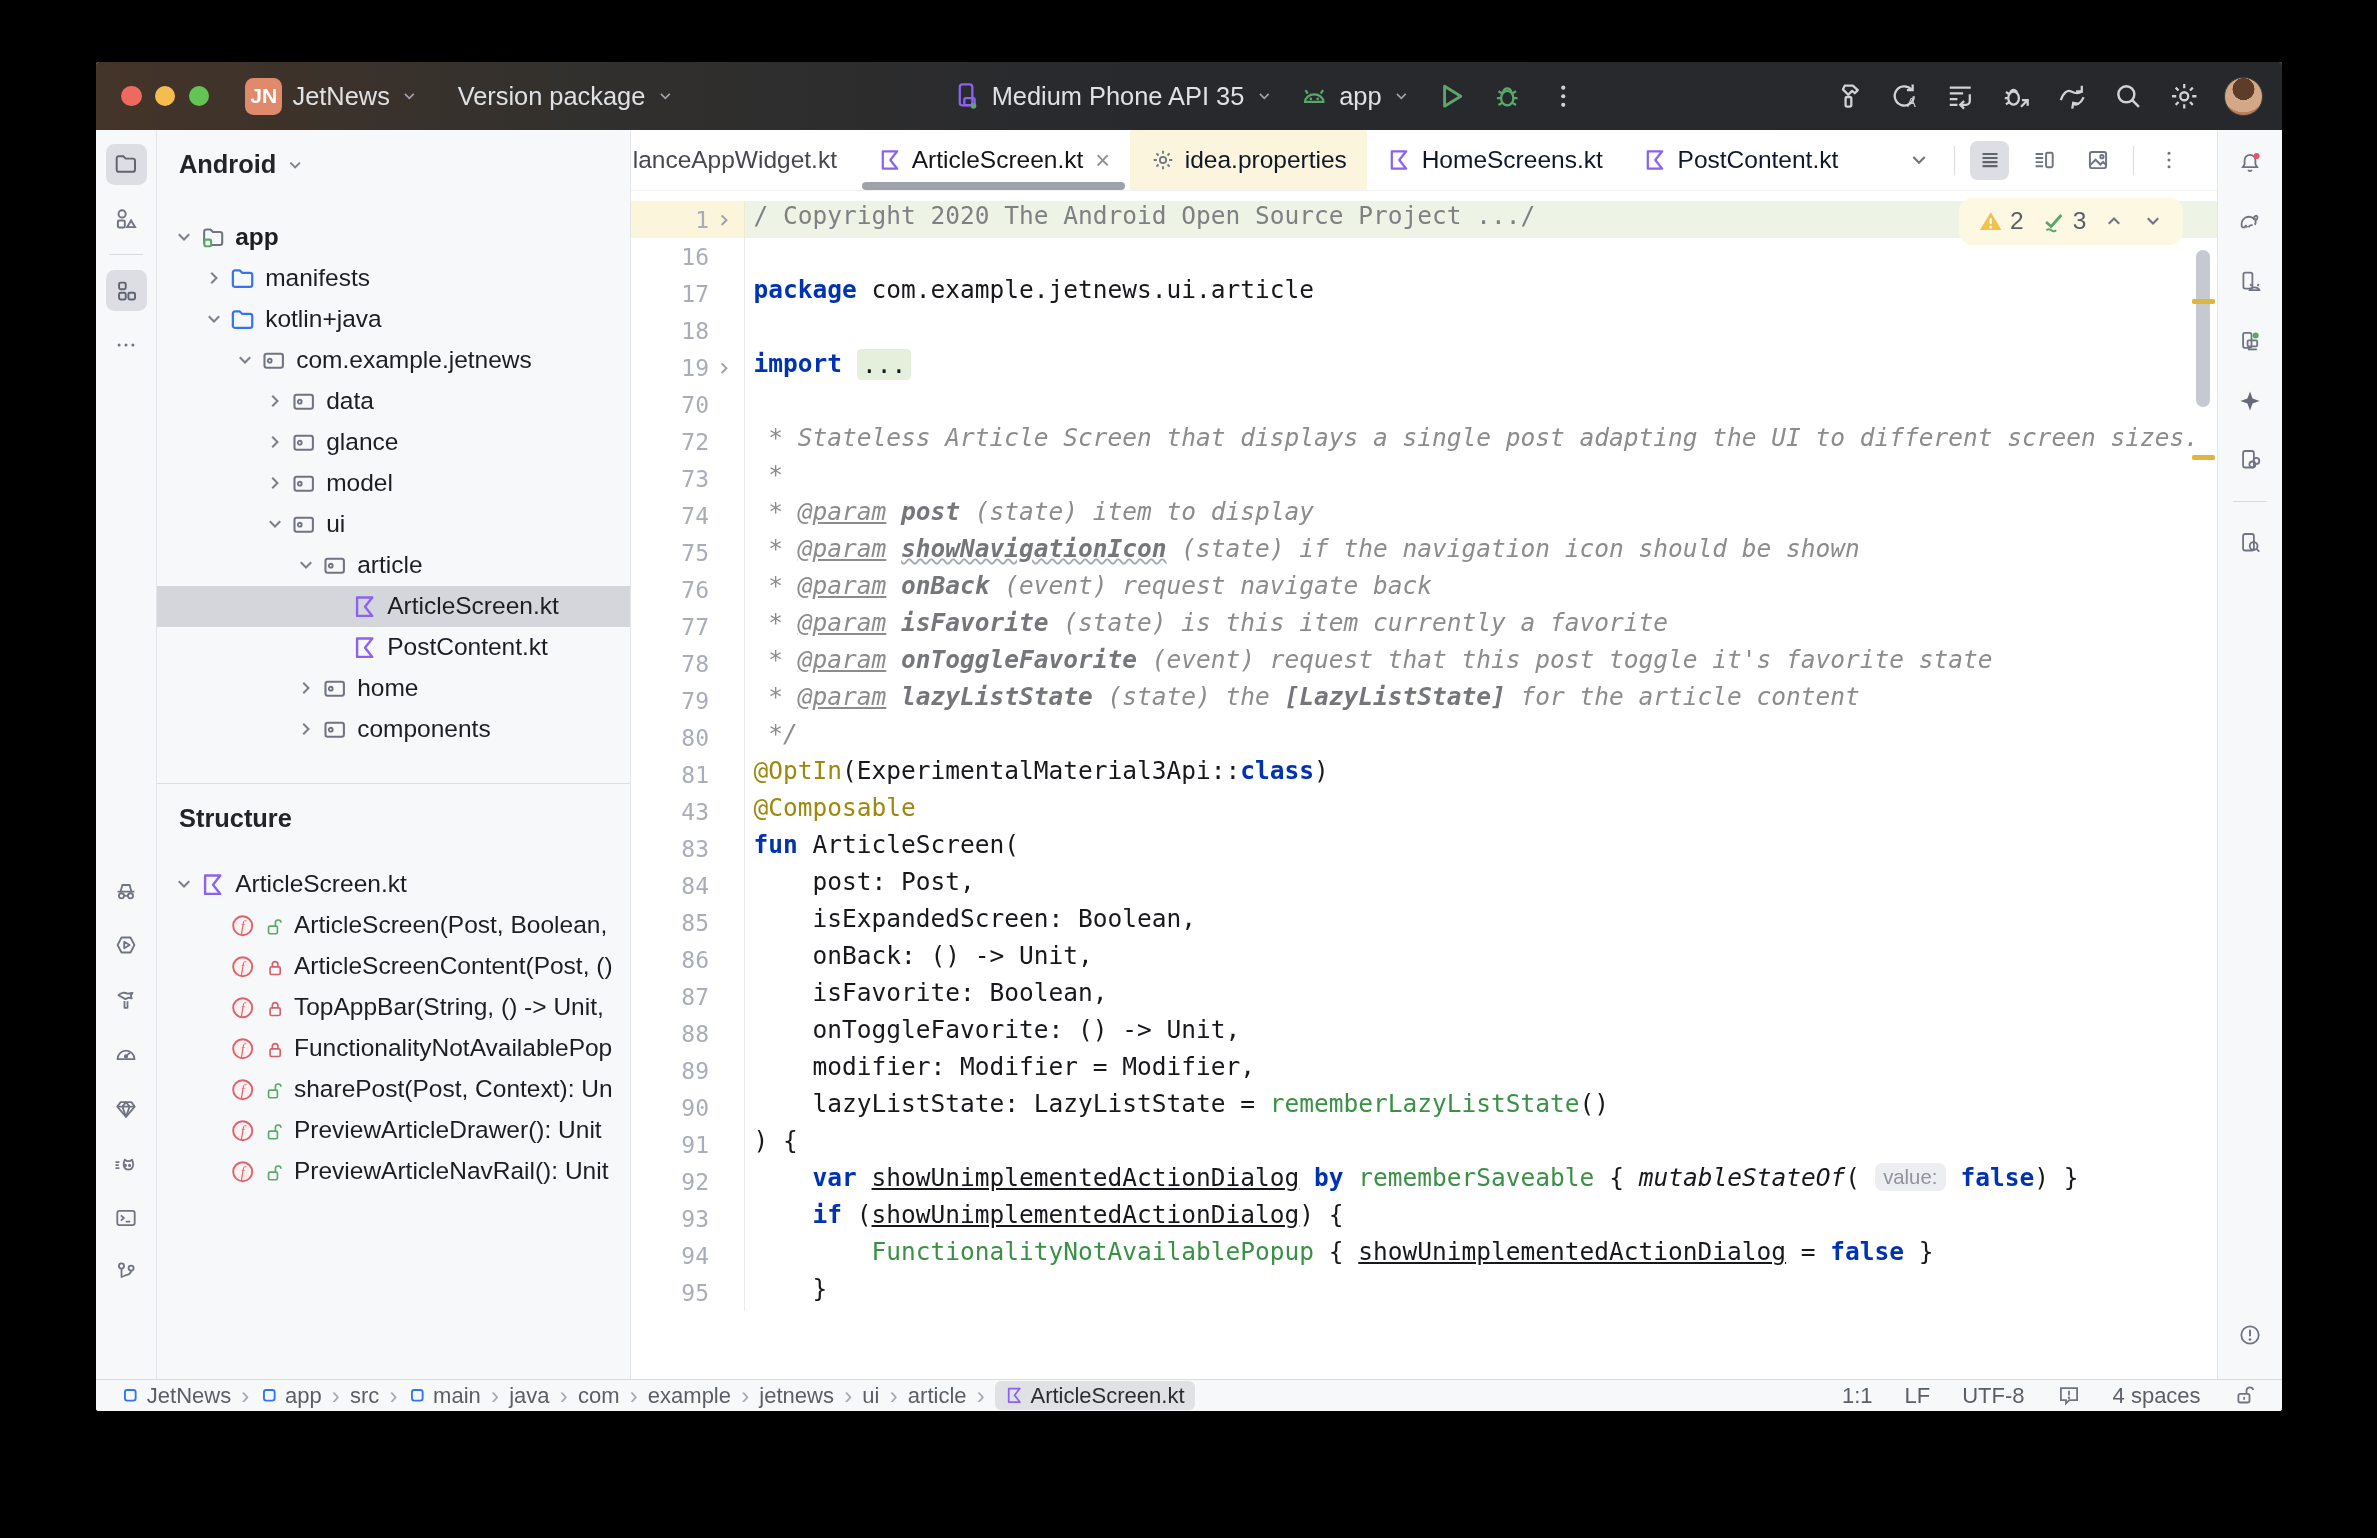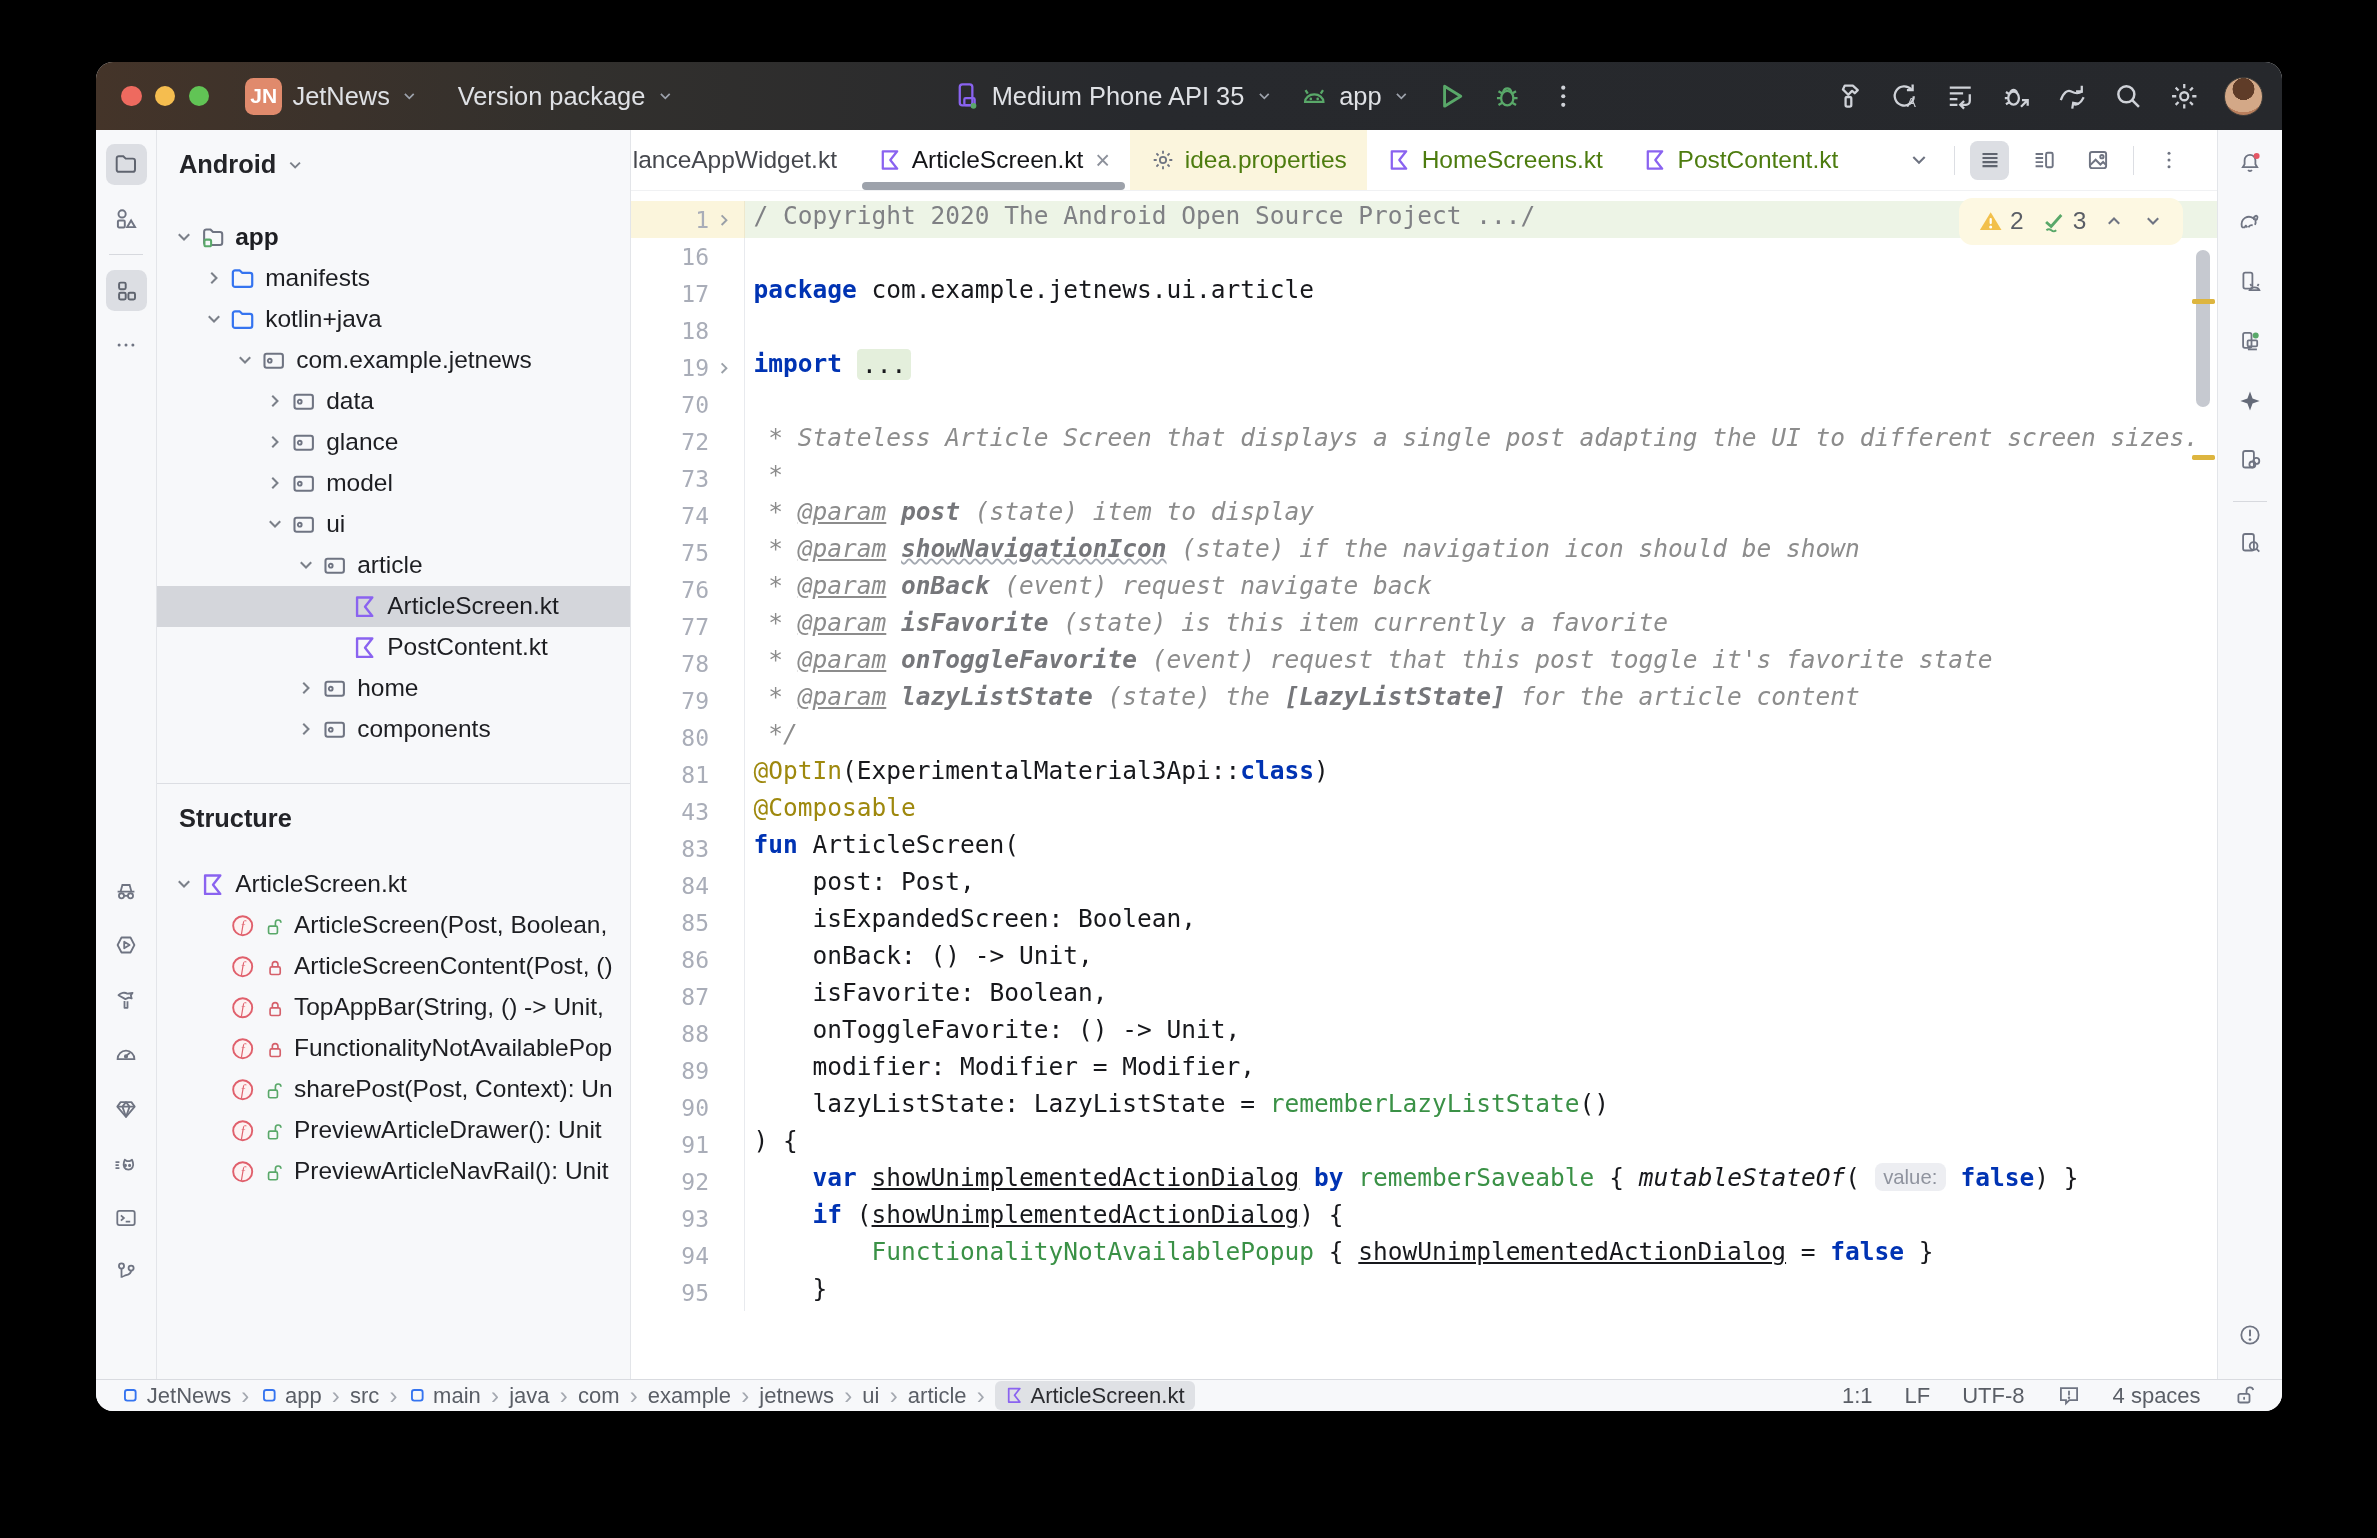--- a/index.html
+++ b/index.html
@@ -4,21 +4,21 @@
 <style>
   :root{
     --tb-text:#dfe1e5; --tb-dim:#9ca1aa;
     --panel:#f7f8fa; --border:#e3e5e9; --sel:#d5d7dc;
     --txt:#1d1e22; --gray:#6f7482; --ln:#a9adb8;
     --kw:#0033b3; --fn:#3a9146; --ann:#9e880d; --cmt:#8c8c8c;
     --purple:#8a63f0; --blue:#3574f0; --green:#59a869; --red:#db5860;
   }
   *{box-sizing:border-box;margin:0;padding:0}
   html,body{width:2377px;height:1538px;background:#000;font-family:"Liberation Sans",sans-serif}
-  .window{position:absolute;left:96px;top:62px;width:2186px;height:1349px;border-radius:17px;overflow:hidden;background:var(--panel);display:flex;flex-direction:column}
+  .window{position:absolute;left:96px;top:62px;width:2186px;height:1349px;border-radius:3px;overflow:hidden;background:var(--panel);display:flex;flex-direction:column}
   
   .titlebar{height:68px;flex:0 0 68px;background:linear-gradient(90deg,#443429 0%,#32302d 22%,#27292d 48%,#26282c 100%);display:flex;align-items:center;position:relative;color:var(--tb-text);font-size:25.4px}
   .traffic{display:flex;gap:13.5px;margin-left:25.4px}
   .tl{width:20.3px;height:20.3px;border-radius:50%;display:inline-block}
   .tl.red{background:#ee6a5f}.tl.yellow{background:#f5bd4f}.tl.green{background:#61c455}
   .chip{display:flex;align-items:center;gap:10.2px;cursor:default}
   .jn-badge{width:37px;height:37px;border-radius:8.5px;background:#e08a6c;color:#fff;font-weight:bold;font-size:21px;display:flex;align-items:center;justify-content:center}
   .proj-chip{margin-left:36px}
   .vcs-chip{margin-left:39px}
   .tb-center{position:absolute;left:855px;display:flex;align-items:center;gap:25.4px}
@@ -49,21 +49,21 @@
   .trow .ticon{width:27px;height:27px;flex:0 0 27px;margin:0 8.5px 0 1.7px;display:flex;align-items:center;justify-content:center}
   .trow .ticon svg{width:25.4px;height:25.4px}
   .trow .lock{width:20.3px;height:20.3px;flex:0 0 20.3px;margin-right:8.5px}
   .trow .lock svg{width:20.3px;height:20.3px}
   .trow.bold .tlabel{font-weight:bold}
   .chev svg{width:22px;height:22px}
   
   .editor-col{flex:1;display:flex;flex-direction:column;background:#fff;min-width:0}
   .tabbar{height:61px;flex:0 0 61px;display:flex;align-items:stretch;background:#fff;border-bottom:0.8px solid #f0f1f3}
   .tabs{display:flex}
-  .tab{display:flex;align-items:center;gap:10.2px;padding:0 20.3px;font-size:24.5px;color:#4d7c0f;position:relative;white-space:nowrap}
+  .tab{display:flex;align-items:center;gap:10.2px;padding:0 20.3px;font-size:24.5px;color:#0f172a;position:relative;white-space:nowrap}
   .tab .tico{width:24px;height:24px}
   .tab .tico svg{width:24px;height:24px}
   .tab.active{color:#131417}
   .tab.active .underline{position:absolute;left:5.1px;right:5.1px;bottom:0;height:7.6px;border-radius:4.2px;background:#9da2ab}
   .tab.cream{background:#fbf5dd}
   .tab.clipped{padding-left:1.7px;color:#46484e}
   .tab .close{color:#8d919b;font-size:25.4px;margin-left:1.7px}
   .tab-controls{margin-left:auto;display:flex;align-items:center;gap:15.2px;padding-right:29px}
   .tc-btn{width:39px;height:39px;border-radius:7.6px;display:flex;align-items:center;justify-content:center}
   .tc-btn.active{background:#dcdee3}

